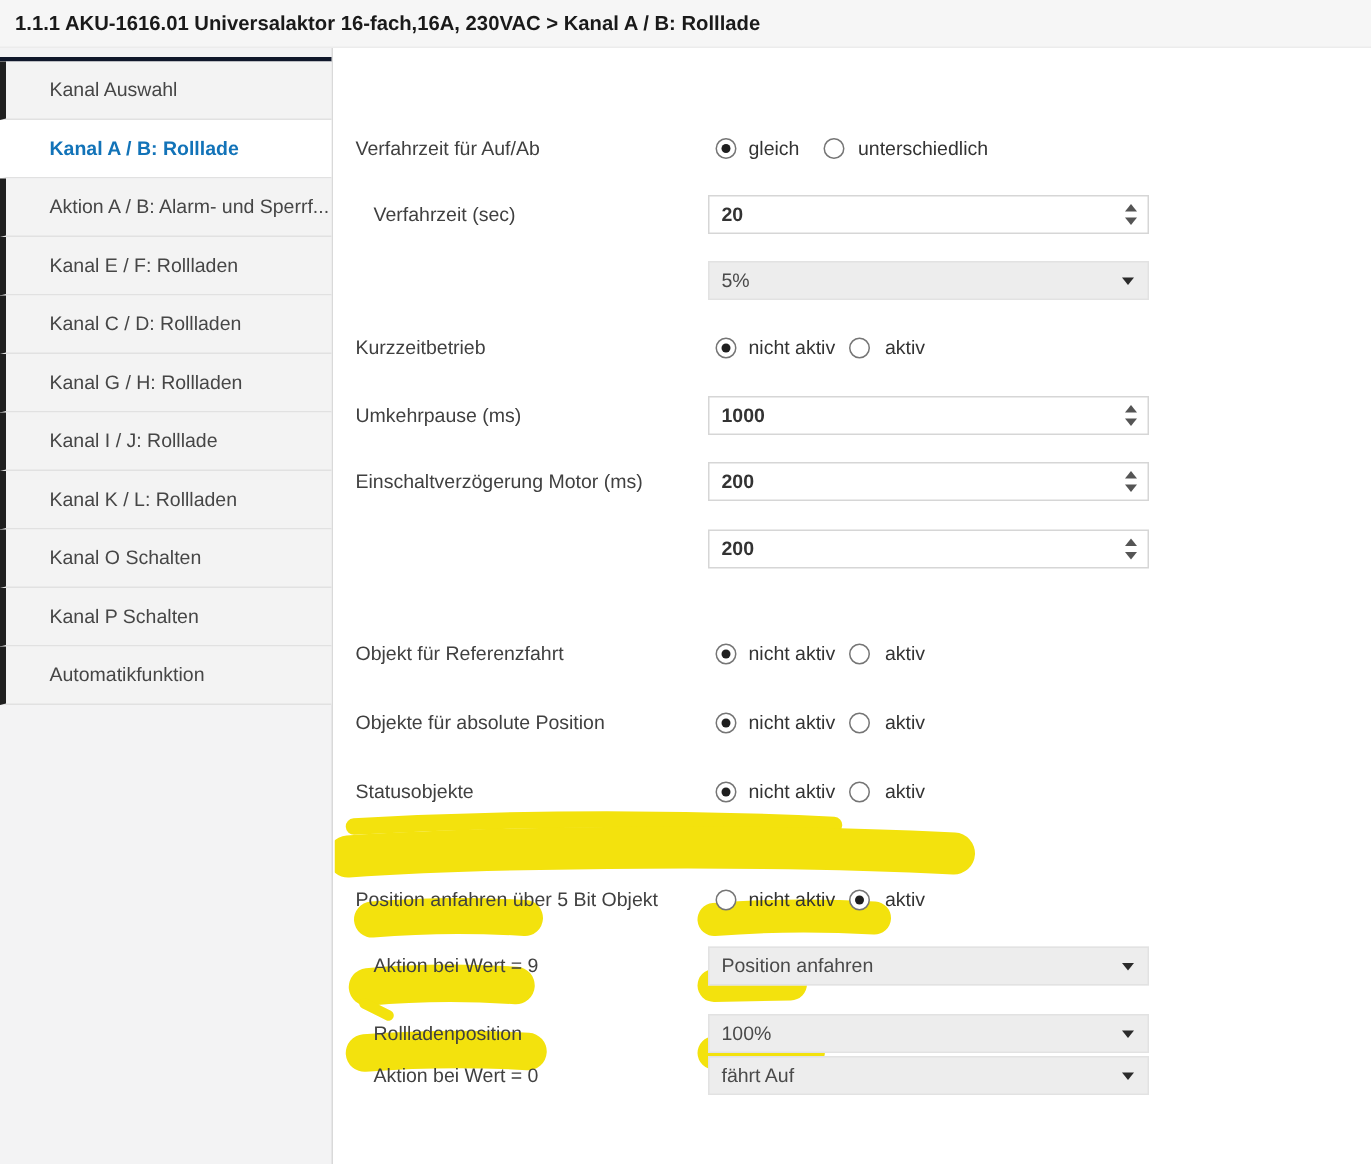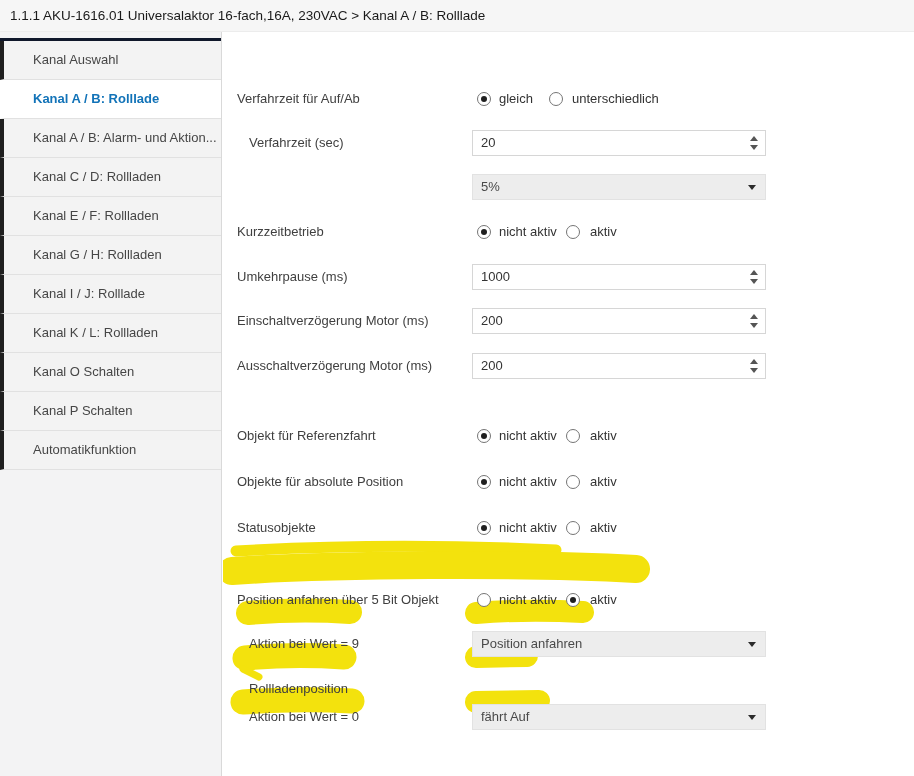--- a/index.html
+++ b/index.html
@@ -6,21 +6,21 @@
   html,body { width:914px; height:776px; }
   body {
     font-family:"Liberation Sans", sans-serif;
     background:#ffffff; color:#3c3c3c; overflow:hidden; position:relative;
   }
   
   .titlebar {
     position:absolute; left:0; top:0; width:914px; height:32px;
     background:#f6f6f6; border-bottom:1px solid #ececec;
     display:flex; align-items:center; padding-left:10px;
-    font-size:13.5px; font-weight:normal; color:#1a1a1a;
+    font-size:13.5px; font-weight:bold; color:#1a1a1a;
   }
   
   .sidebar {
     position:absolute; left:0; top:32px; width:222px; height:744px;
     background:#f3f3f4; border-right:1px solid #d9d9d9;
   }
   .sidebar .items { position:absolute; left:0; top:6px; width:100%; border-top:3px solid #0f172a; }
   .side-item {
     height:39px; line-height:38px; font-size:13px; color:#464646;
     background:#f3f3f3; border-bottom:1px solid #e1e1e1;
@@ -51,21 +51,21 @@
     content:""; position:absolute; left:3px; top:3px; width:6px; height:6px;
     border-radius:50%; background:#1f1f1f;
   }
   .rlabel {
     position:absolute; top:0; line-height:26px; font-size:13px; color:#333;
     white-space:nowrap;
   }
   
   .numbox {
     position:absolute; left:249px; top:0; width:294px; height:26px;
-    background:#fff; border:1px solid #d6d6d6;
+    background:#fff; border:1px solid #d6d6d6;font-weight:bold;
   }
   .numval {
     position:absolute; left:8px; top:0; line-height:24px; font-size:13px; color:#333;
   }
   .spinners { position:absolute; right:6px; top:3px; width:10px; height:18px; }
   .spin-up, .spin-down {
     position:absolute; left:1px; width:0; height:0; cursor:pointer;
     border-left:4px solid transparent; border-right:4px solid transparent;
   }
   .spin-up   { top:2px;  border-bottom:5px solid #555; }
@@ -93,23 +93,23 @@
 <body>
 
 <div class="titlebar">
   <span>1.1.1 AKU-1616.01 Universalaktor 16-fach,16A, 230VAC &gt; Kanal A / B: Rolllade</span>
 </div>
 
 <div class="sidebar">
   <div class="items">
     <div class="side-item">Kanal Auswahl</div>
     <div class="side-item active">Kanal A / B: Rolllade</div>
-    <div class="side-item">Kanal A / B: Alarm- und Aktion...</div>
+    <div class="side-item">Aktion A / B: Alarm- und Sperrf...</div>
+    <div class="side-item">Kanal E / F: Rollladen</div>
     <div class="side-item">Kanal C / D: Rollladen</div>
-    <div class="side-item">Kanal E / F: Rollladen</div>
     <div class="side-item">Kanal G / H: Rollladen</div>
     <div class="side-item">Kanal I / J: Rolllade</div>
     <div class="side-item">Kanal K / L: Rollladen</div>
     <div class="side-item">Kanal O Schalten</div>
     <div class="side-item">Kanal P Schalten</div>
     <div class="side-item">Automatikfunktion</div>
   </div>
 </div>
 
 <div class="main">
@@ -178,21 +178,20 @@
     <div class="numbox">
       <span class="numval">200</span>
       <span class="spinners">
         <span class="spin-up"></span>
         <span class="spin-down"></span>
       </span>
     </div>
   </div>
 
   <div class="row" style="top:321px">
-    <span class="plabel">Ausschaltverzögerung Motor (ms)</span>
     <div class="numbox">
       <span class="numval">200</span>
       <span class="spinners">
         <span class="spin-up"></span>
         <span class="spin-down"></span>
       </span>
     </div>
   </div>
 
   <div class="row" style="top:391px">
@@ -230,20 +229,24 @@
   <div class="row" style="top:599px">
     <span class="plabel indent">Aktion bei Wert = 9</span>
     <div class="selbox">
       <span class="selval">Position anfahren</span>
       <span class="caret"></span>
     </div>
   </div>
 
   <div class="row" style="top:644px">
     <span class="plabel indent">Rollladenposition</span>
+    <div class="selbox">
+      <span class="selval">100%</span>
+      <span class="caret"></span>
+    </div>
   </div>
 
   <div class="row" style="top:672px">
     <span class="plabel indent">Aktion bei Wert = 0</span>
     <div class="selbox">
       <span class="selval">fährt Auf</span>
       <span class="caret"></span>
     </div>
   </div>
 

